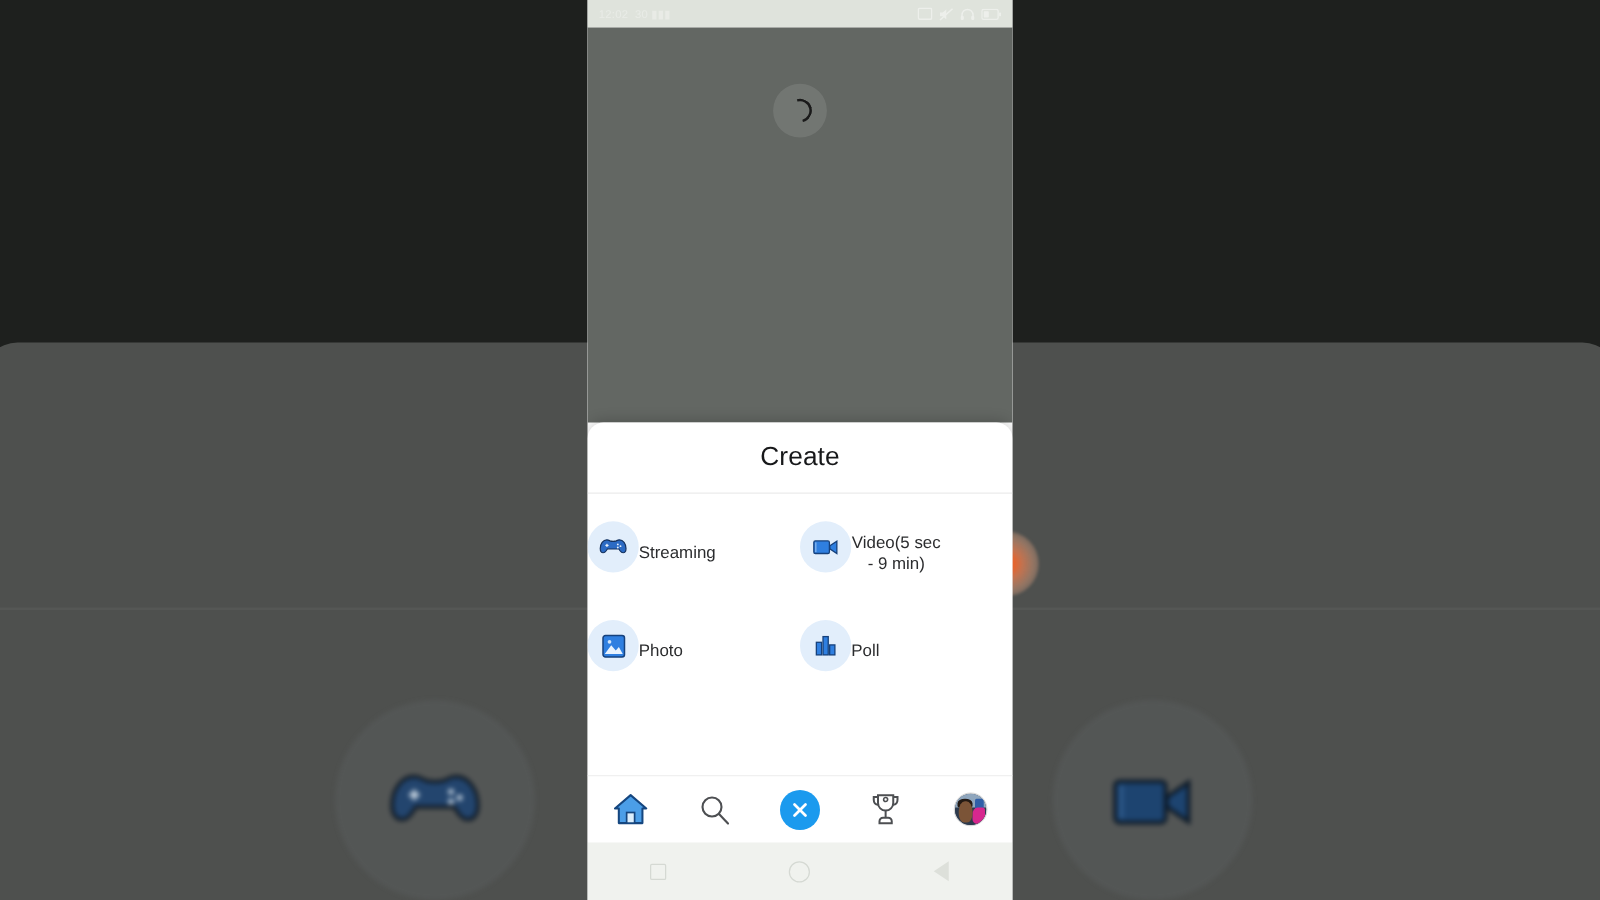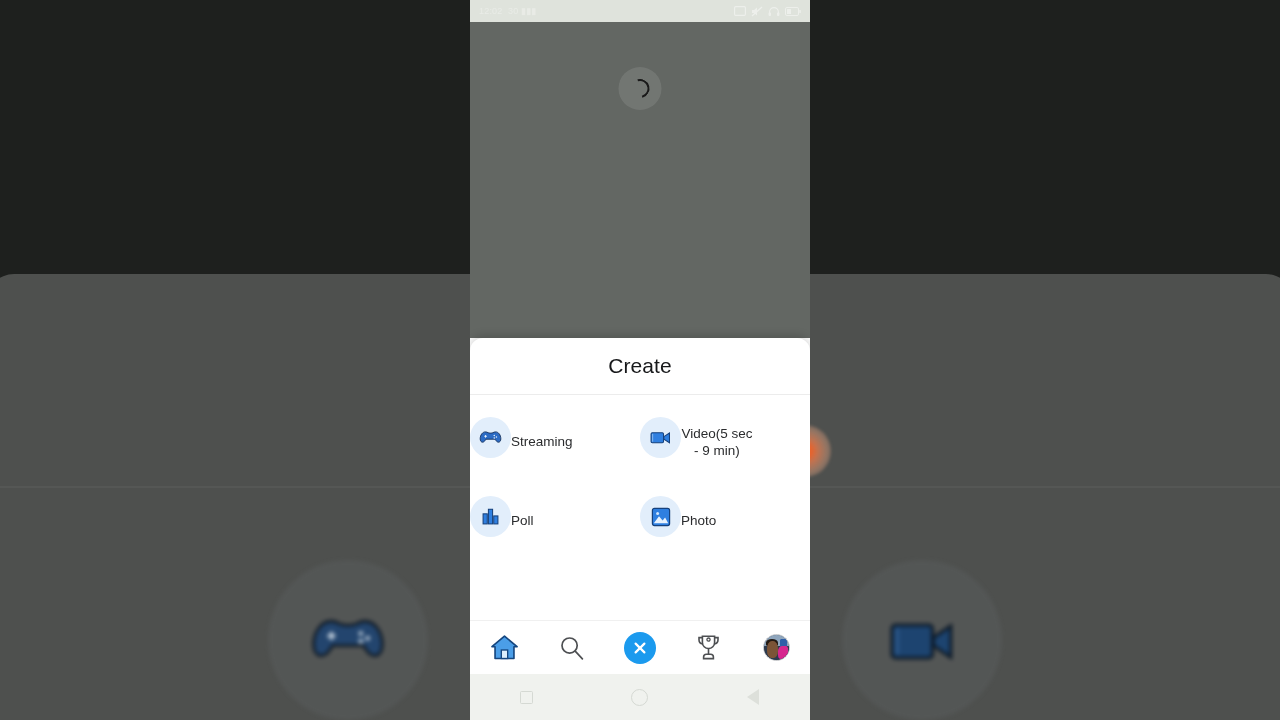--- a/index.html
+++ b/index.html
@@ -286,40 +286,40 @@
             </div>
             <div class="opt-label">Video(5 sec - 9 min)</div>
           </div>
 
         </div>
 
         <div class="opt-row row2">
 
           <div class="opt">
             <div class="opt-bubble">
+              <svg width="20" height="20" viewBox="0 0 20 20" aria-hidden="true">
+                <rect x="1.4" y="1.4" width="17.2" height="17.2" rx="2" fill="#2f7fe0" stroke="#16417c" stroke-width="1.2"></rect>
+                <circle cx="6.6" cy="6.4" r="1.5" fill="#cfe4fb"></circle>
+                <path d="M2.8 16.2 L8 9.2 L11.6 13.4 L14.1 10.6 L17.2 16.2 Z" fill="#e8f2fd"></path>
+              </svg>
+            </div>
+            <div class="opt-label">Photo</div>
+          </div>
+
+          <div class="opt">
+            <div class="opt-bubble">
               <svg width="19" height="19" viewBox="0 0 20 20" aria-hidden="true">
                 <rect x="2.2" y="7.2" width="4.4" height="10.6" fill="#2f7fe0" stroke="#16417c" stroke-width="1.1"></rect>
                 <rect x="7.8" y="2.4" width="4.4" height="15.4" fill="#2f7fe0" stroke="#16417c" stroke-width="1.1"></rect>
                 <rect x="13.4" y="9.4" width="4.4" height="8.4" fill="#2f7fe0" stroke="#16417c" stroke-width="1.1"></rect>
               </svg>
             </div>
             <div class="opt-label">Poll</div>
           </div>
 
-          <div class="opt">
-            <div class="opt-bubble">
-              <svg width="20" height="20" viewBox="0 0 20 20" aria-hidden="true">
-                <rect x="1.4" y="1.4" width="17.2" height="17.2" rx="2" fill="#2f7fe0" stroke="#16417c" stroke-width="1.2"></rect>
-                <circle cx="6.6" cy="6.4" r="1.5" fill="#cfe4fb"></circle>
-                <path d="M2.8 16.2 L8 9.2 L11.6 13.4 L14.1 10.6 L17.2 16.2 Z" fill="#e8f2fd"></path>
-              </svg>
-            </div>
-            <div class="opt-label">Photo</div>
-          </div>
-
         </div>
       </div>
     </div>
 
     <div class="appnav">
 
       <div class="navitem">
         <svg width="29" height="27" viewBox="0 0 30 28" aria-hidden="true">
           <path d="M15 2.2 L28 13.2 L24.8 13.2 L24.8 25.4 L5.2 25.4 L5.2 13.2 L2 13.2 Z" fill="#4b9ee8" stroke="#15467f" stroke-width="1.7" stroke-linejoin="round"></path>
           <rect x="11.7" y="16.6" width="6.6" height="8.8" fill="#dceefc" stroke="#15467f" stroke-width="1.4"></rect>

